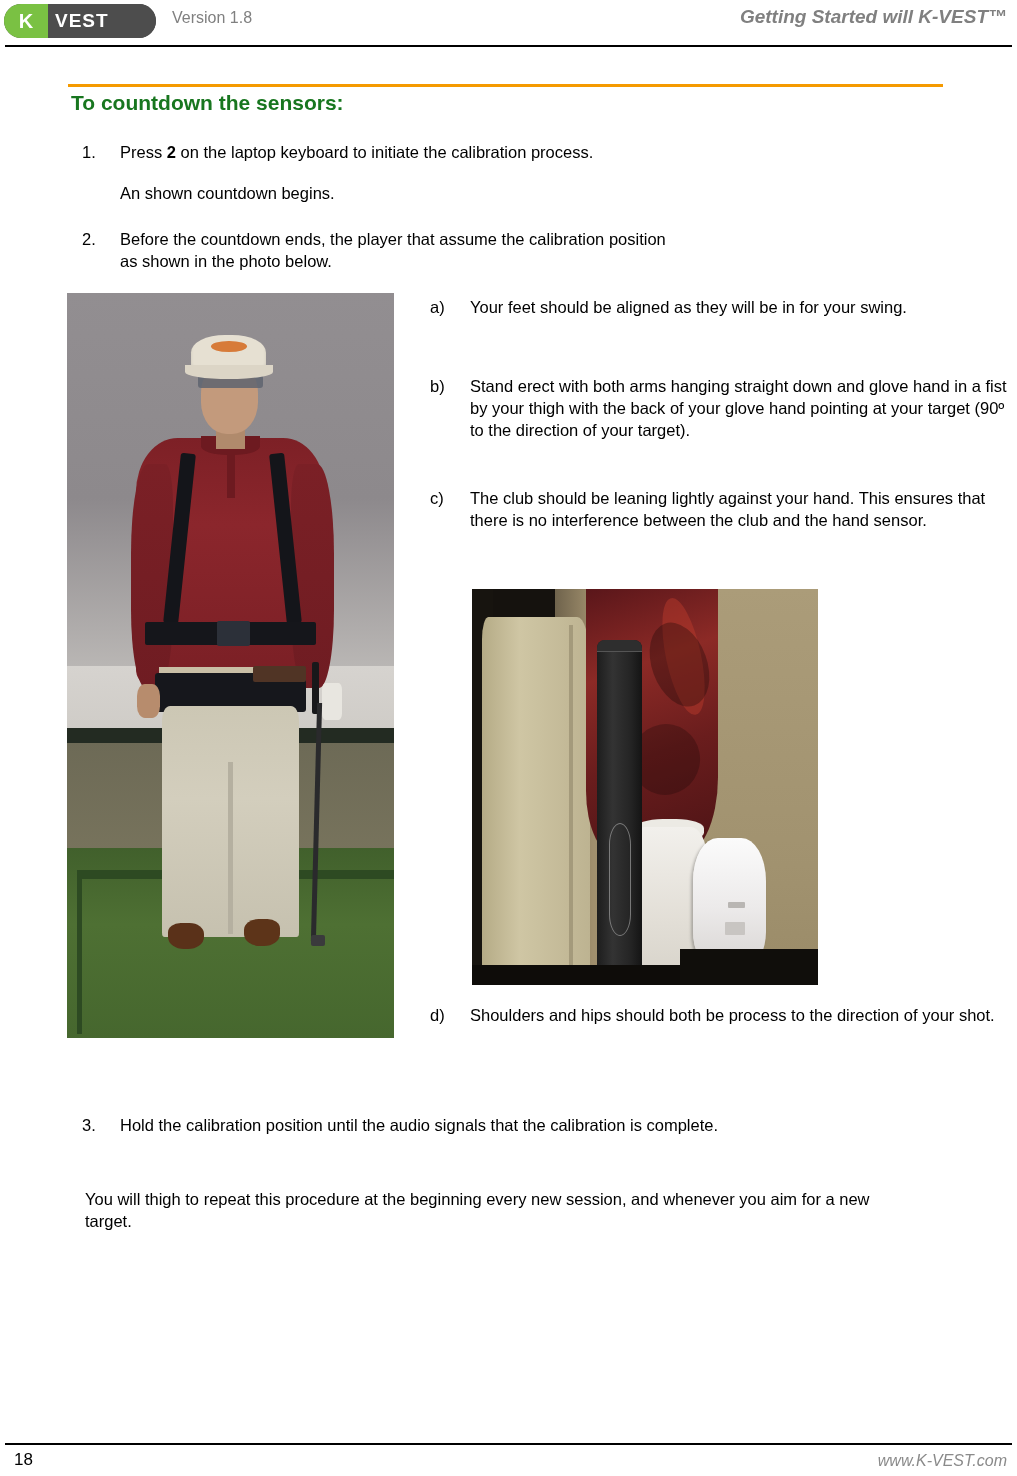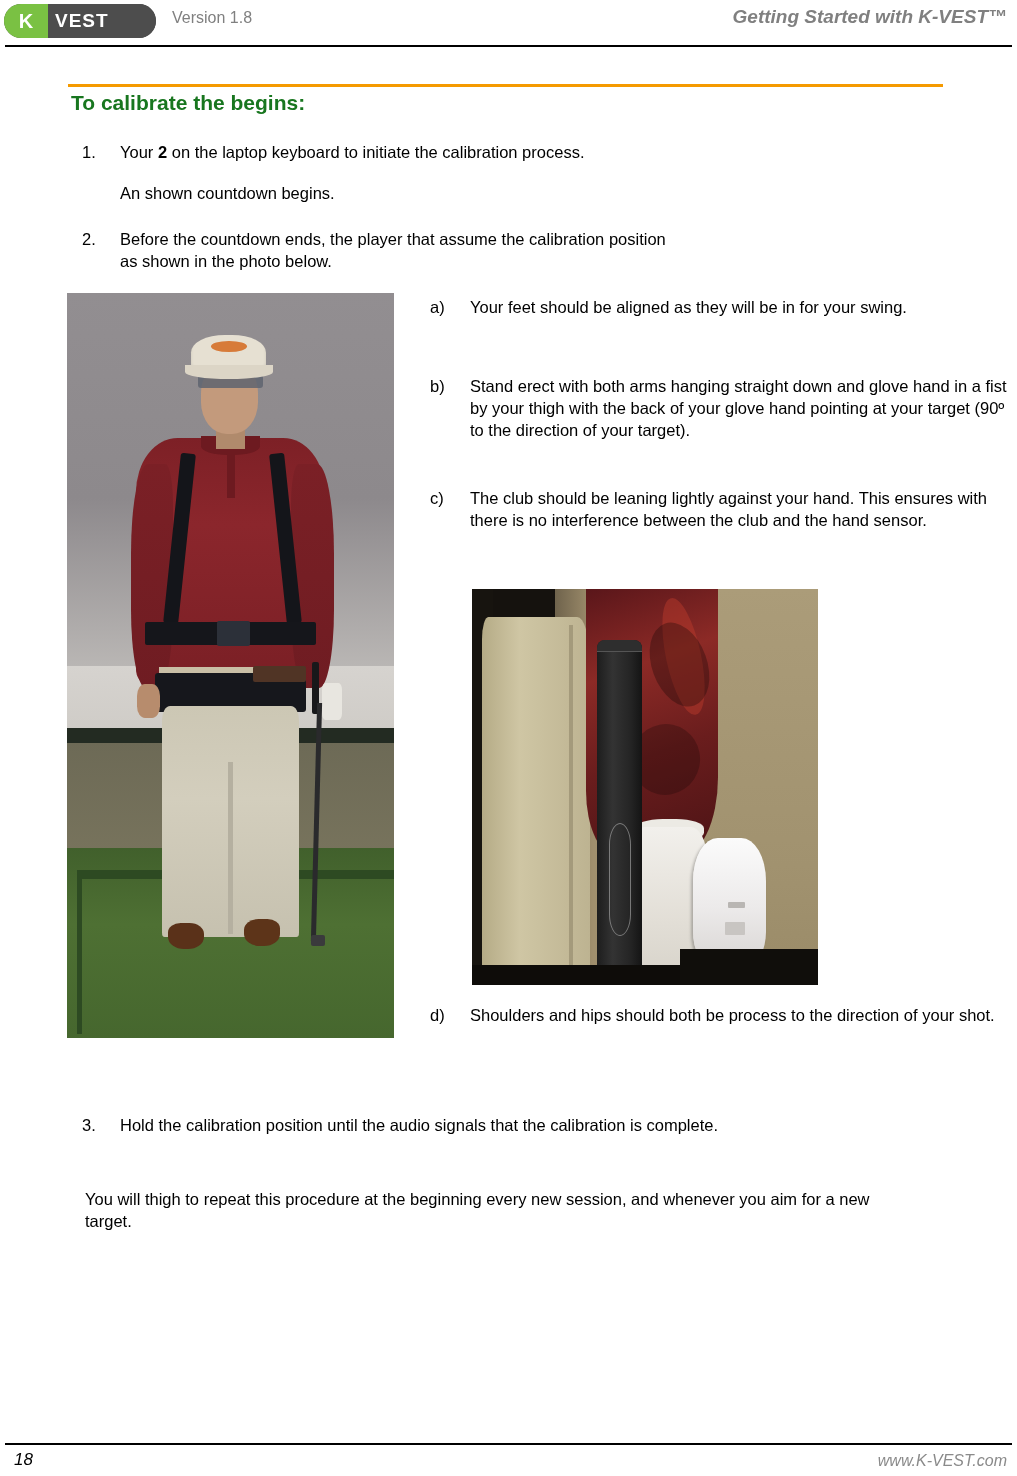--- a/index.html
+++ b/index.html
@@ -467,21 +467,20 @@
     position: absolute;
     left: 5px; top: 1443px;
     width: 1007px;
     height: 2px;
     background: #000000;
   }
   .footer-page {
     position: absolute;
     left: 14px; top: 1450px;
     font-size: 17px;
-    font-style: italic;
     color: #000000;
   }
   .footer-url {
     position: absolute;
     right: 10px; top: 1452px;
     font-size: 16px;
     font-style: italic;
     color: #8a8a8a;
     white-space: nowrap;
   }
@@ -489,30 +488,30 @@
 </style>
 </head>
 <body>
 
 <div class="page-header">
   <div class="logo">
     <div class="logo-k">K</div>
     <div class="logo-vest">VEST</div>
   </div>
   <div class="version-label">Version 1.8</div>
-  <div class="header-title">Getting Started with K-VEST™</div>
+  <div class="header-title">Getting Started will K-VEST™</div>
 </div>
 <div class="header-rule"></div>
 
 <div class="section-rule"></div>
-<div class="section-heading">To calibrate the begins:</div>
+<div class="section-heading">To countdown the sensors:</div>
 
 <div class="txt num-item" id="step-1">
   <span class="marker">1.</span>
-  <span class="body-text"><span>Your </span><b>2</b><span> on the laptop keyboard to initiate the calibration process.</span></span>
+  <span class="body-text"><span>Press </span><b>2</b><span> on the laptop keyboard to initiate the calibration process.</span></span>
 </div>
 
 <div class="txt" id="note-1">An shown countdown begins.</div>
 
 <div class="txt num-item" id="step-2">
   <span class="marker">2.</span>
   <span class="body-text">Before the countdown ends, the player that assume the calibration position as shown in the photo below.</span>
 </div>
 
 <div class="photo" id="photo-golfer">
@@ -557,21 +556,21 @@
   <span class="body-text">Your feet should be aligned as they will be in for your swing.</span>
 </div>
 
 <div class="txt num-item" id="sub-b">
   <span class="marker alpha">b)</span>
   <span class="body-text">Stand erect with both arms hanging straight down and glove hand in a fist by your thigh with the back of your glove hand pointing at your target (90º to the direction of your target).</span>
 </div>
 
 <div class="txt num-item" id="sub-c">
   <span class="marker alpha">c)</span>
-  <span class="body-text">The club should be leaning lightly against your hand. This ensures with there is no interference between the club and the hand sensor.</span>
+  <span class="body-text">The club should be leaning lightly against your hand. This ensures that there is no interference between the club and the hand sensor.</span>
 </div>
 
 <div class="photo" id="photo-grip">
   <div class="c-bg"></div>
   <div class="c-wall"></div>
   <div class="c-dark-top"></div>
   <div class="c-dark-left"></div>
   <div class="c-pant"></div>
   <div class="c-pant-seam"></div>
   <div class="c-sleeve"></div>

